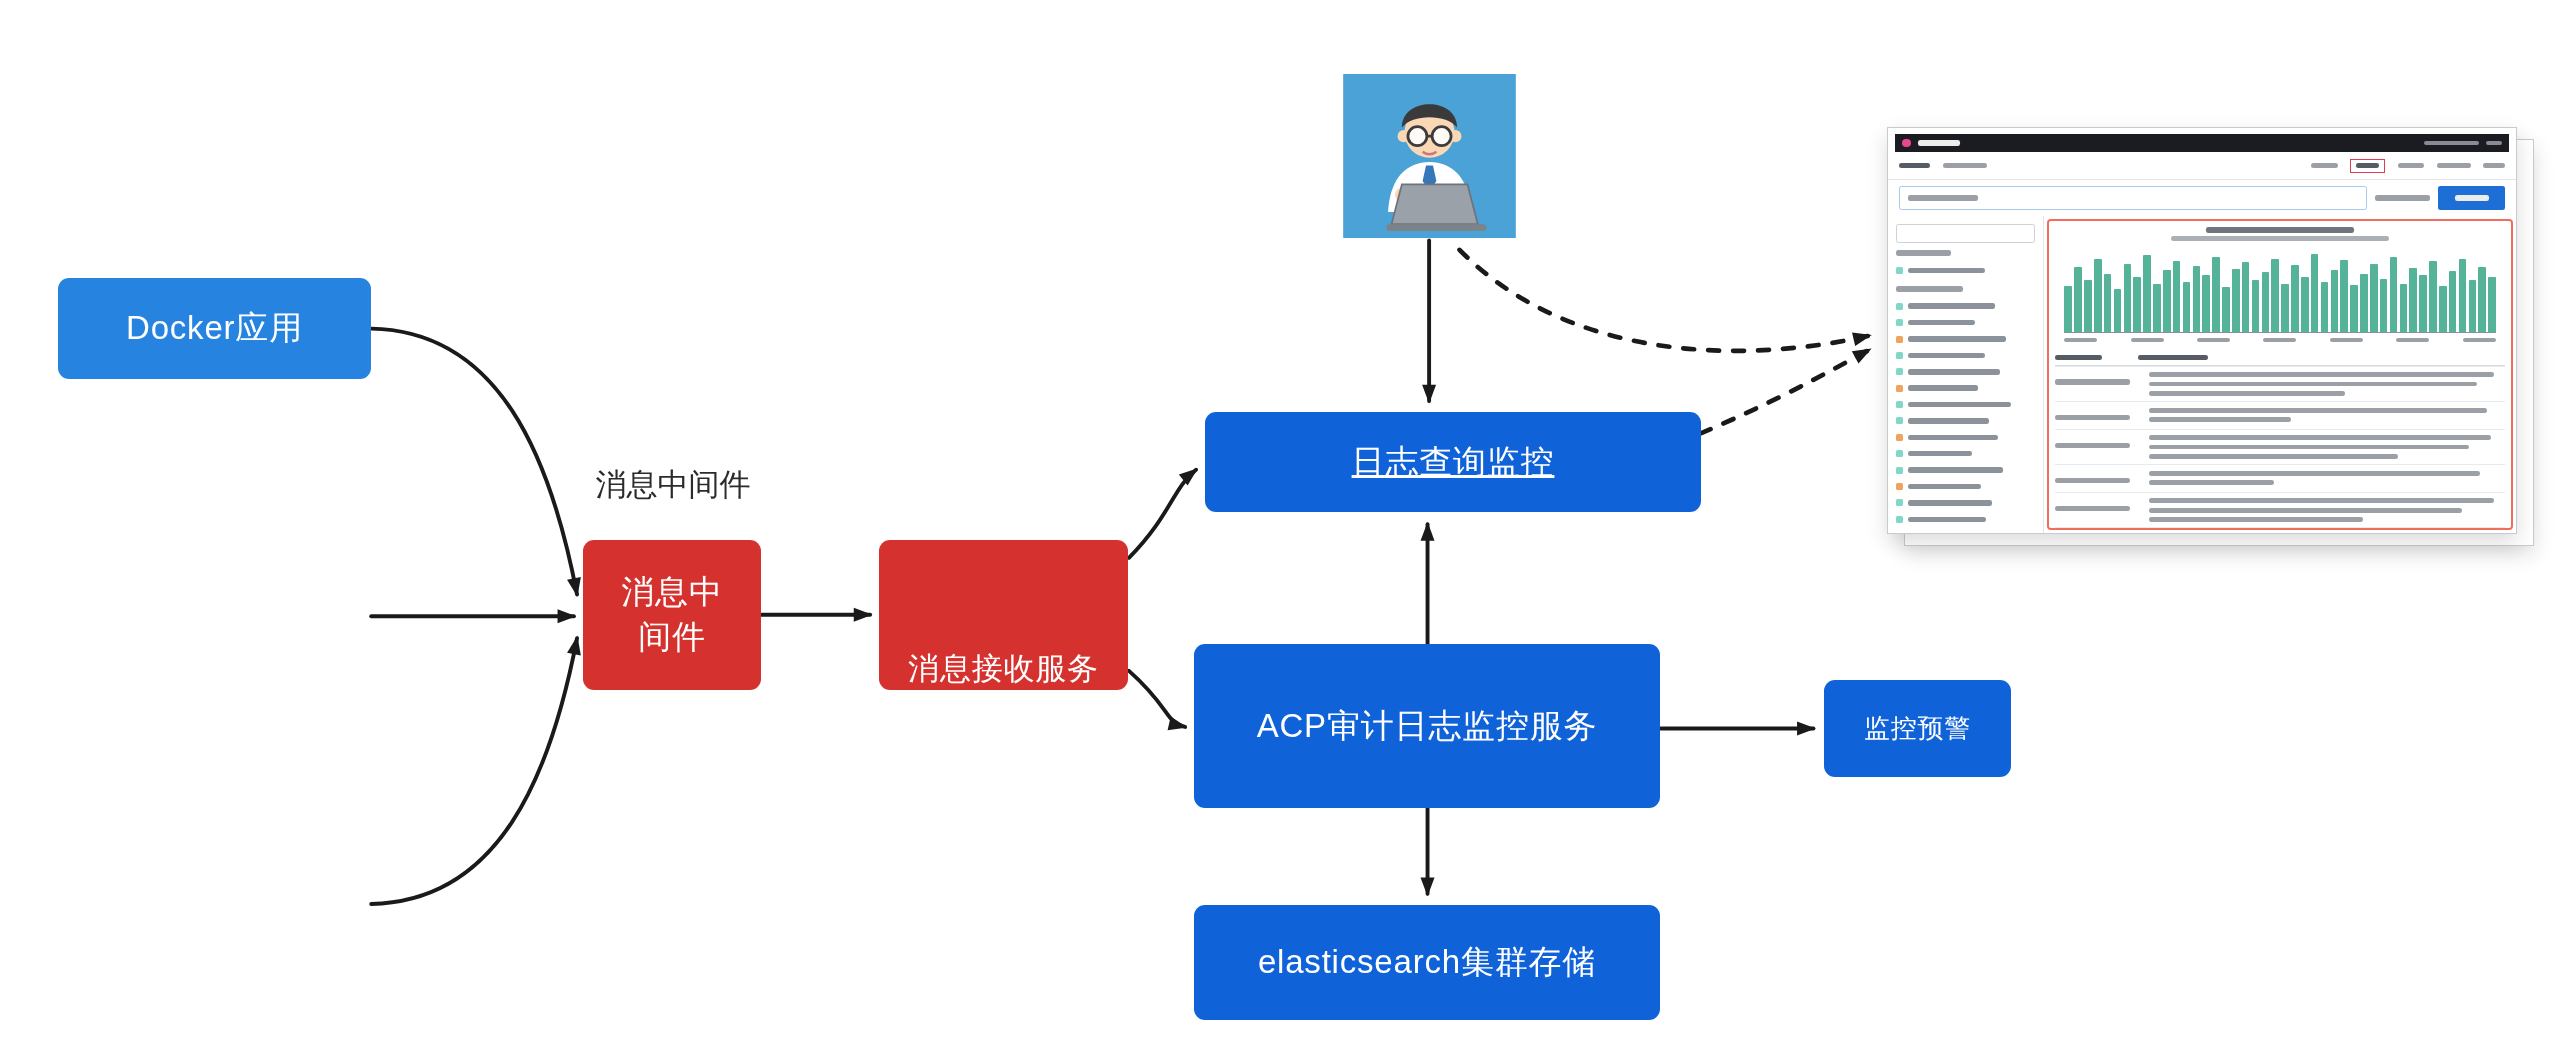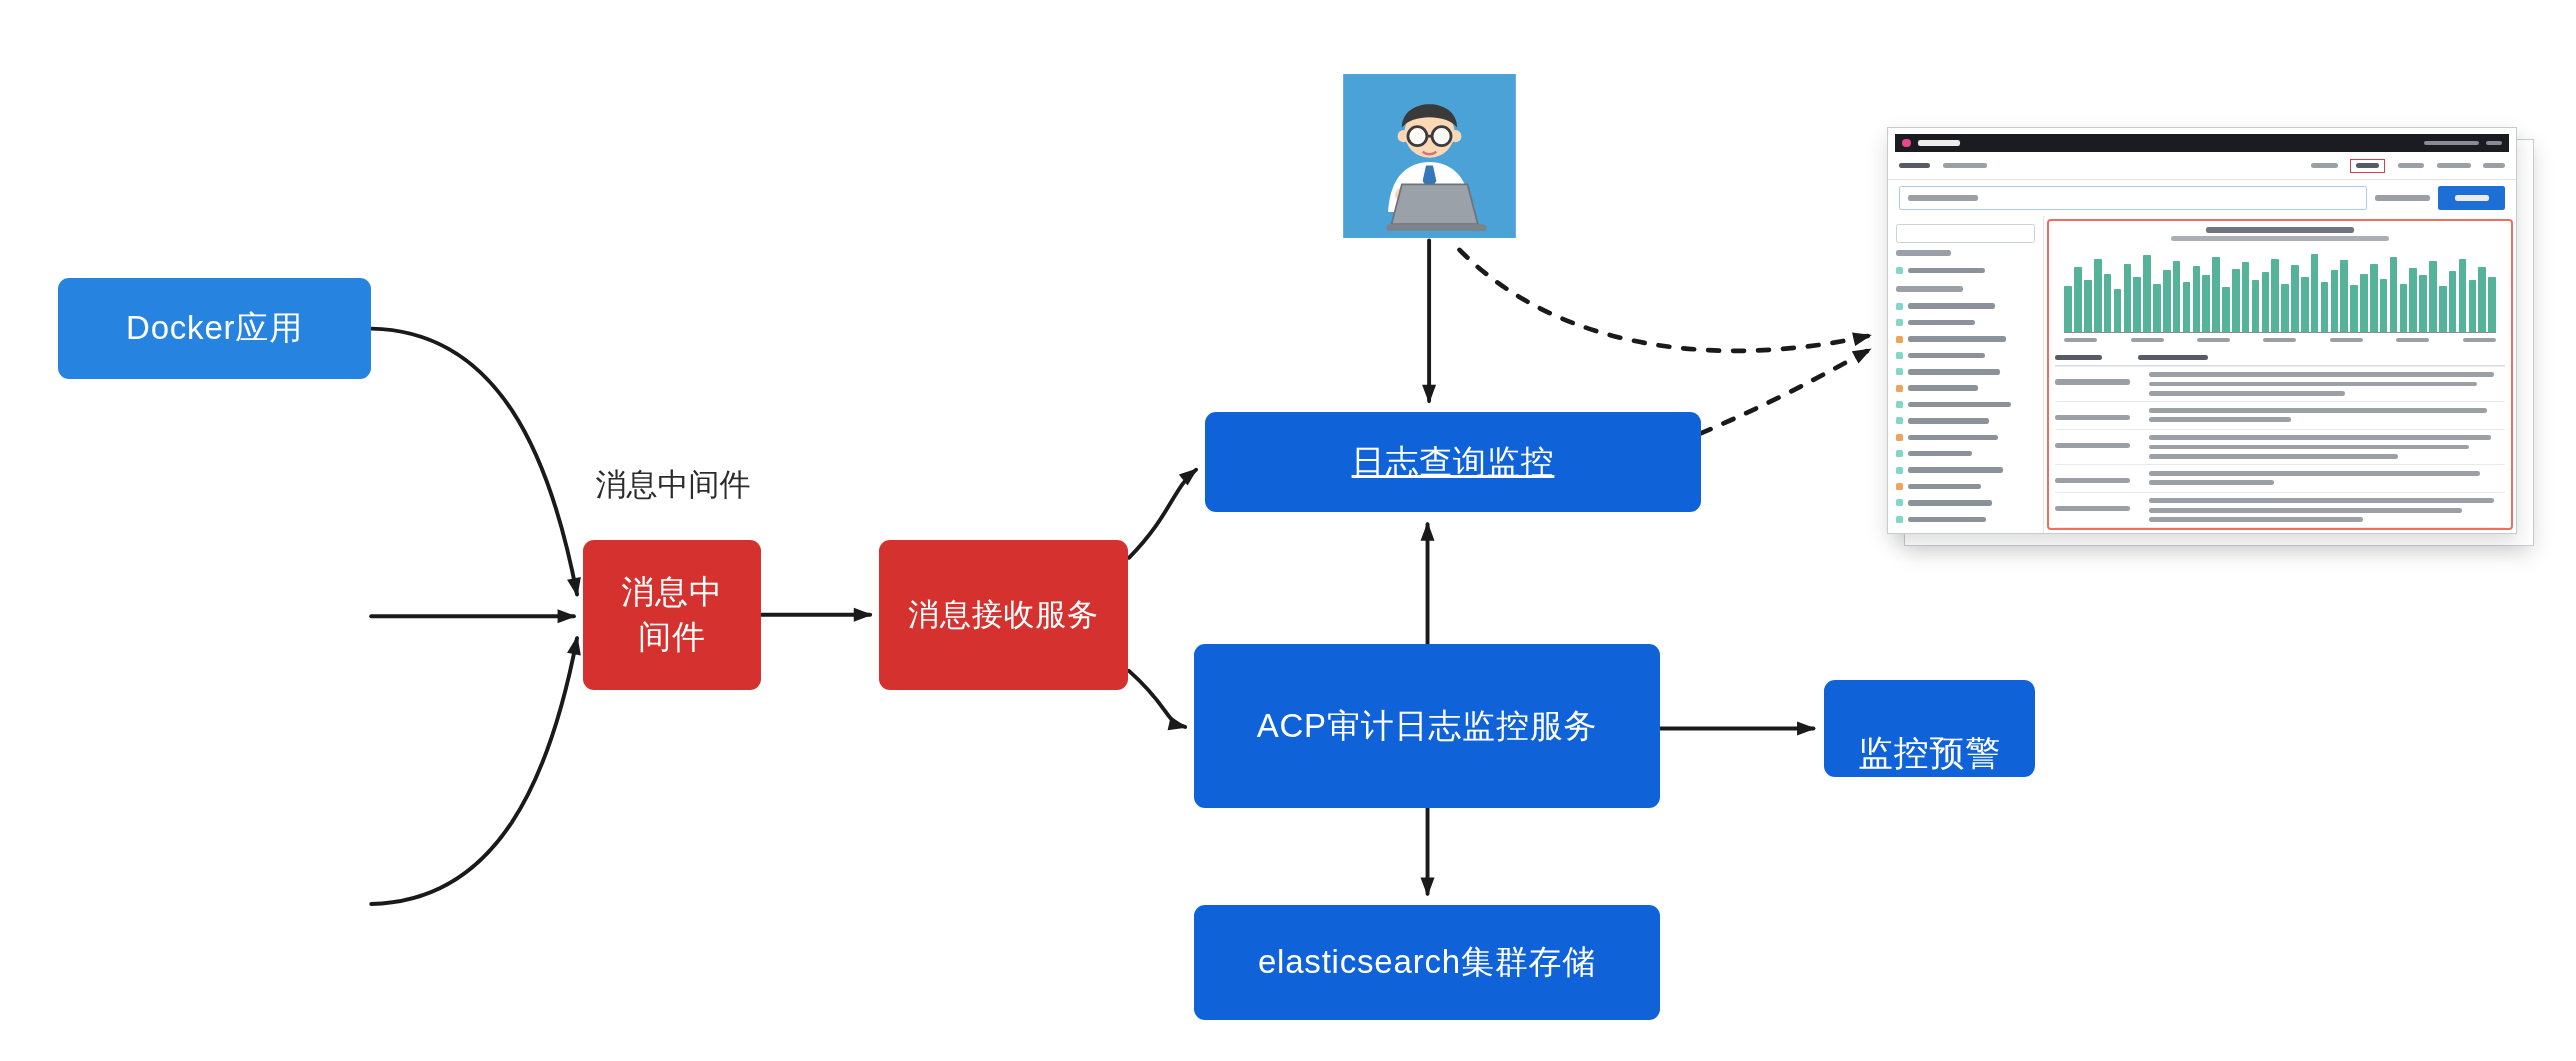--- a/index.html
+++ b/index.html
@@ -27,25 +27,25 @@
     text-align:center;
     font-size:33px;
     font-weight:500;
     letter-spacing:0.8px;
   }
   .n-docker  { left:58px;   top:262px;  width:313px; height:101px; background:#2684e0; }
   .n-k8s     { left:58px;   top:550px;  width:313px; height:100px; background:#f78d05; }
   .n-fastjar { left:58px;   top:838px; width:313px; height:100px; background:#9c2bb5; }
   .n-mq      { left:583px;  top:524px;  width:178px; height:150px; background:#d5322f; }
   .n-mq .wrap { width:109px; word-break:break-all; line-height:1.35; margin:0 auto; }
-  .n-recv    { left:879px; top:524px;  width:249px; height:150px; background:#d5322f; font-size:31px; }
+  .n-recv    { left:879px; top:524px;  width:249px; height:150px; background:#d5322f; font-size:31px;align-items:flex-end; }
   .n-query   { left:1205px; top:396px;  width:496px; height:100px; background:#1062d9;text-decoration:underline; }
   .n-acp     { left:1194px; top:628px;  width:466px; height:164px; background:#1062d9; }
   .n-es      { left:1194px; top:889px; width:466px; height:115px; background:#1062d9; }
-  .n-alert   { left:1824px; top:664px;  width:211px; height:97px; background:#1062d9; font-size:35px;align-items:flex-end; }
+  .n-alert   { left:1824px; top:664px;  width:187px; height:97px; background:#1062d9; font-size:26px; }
 
   .mq-caption {
     position:absolute; left:560px; top:448px; width:226px;
     text-align:center; font-size:31px; color:#2b2b2b; font-weight:400;
   }
 
   
   .avatar { position:absolute; left:1343px; top:58px; width:173px; height:164px; }
 
   

